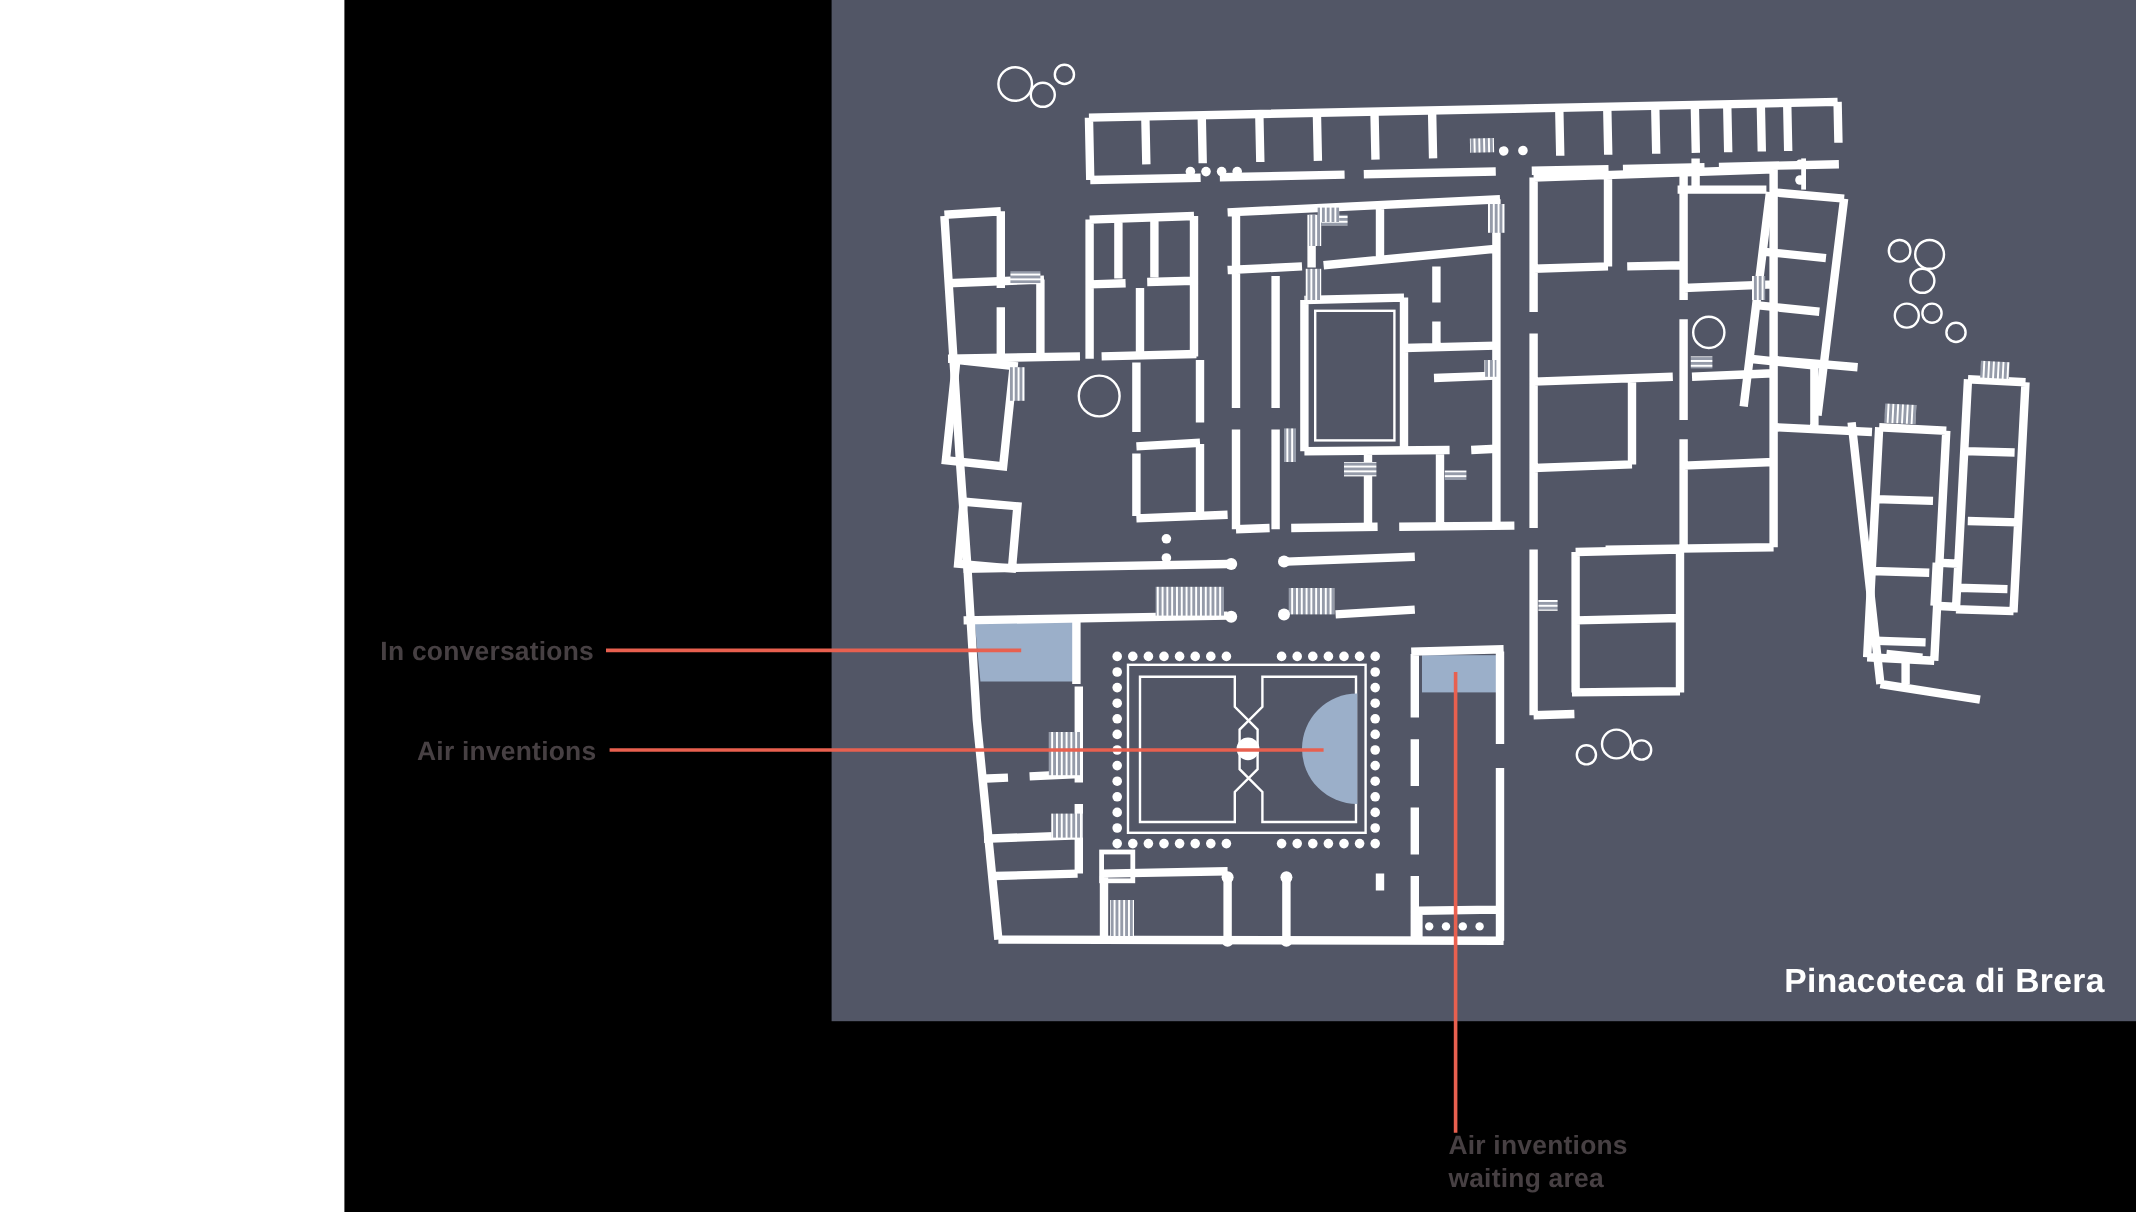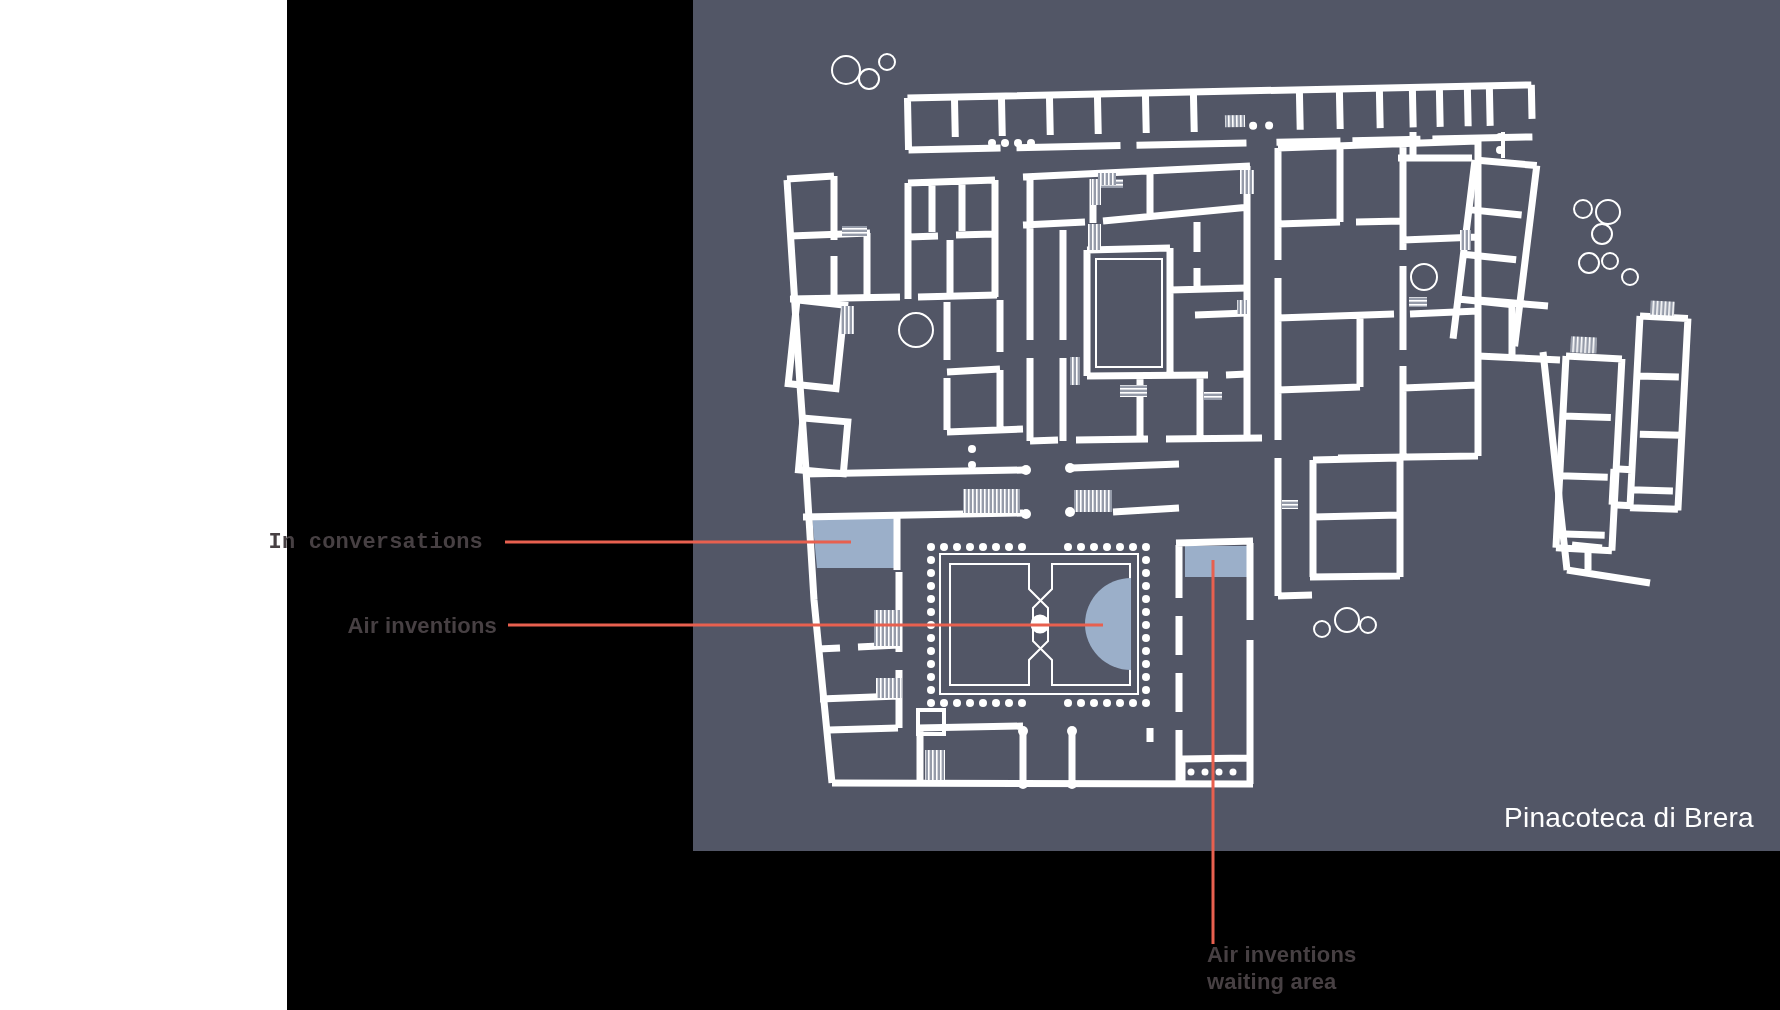--- a/index.html
+++ b/index.html
@@ -18,21 +18,21 @@
   .hl{fill:var(--highlight,#9bafc9);}
   .leader{stroke:var(--leader,#e8604f);stroke-width:3;fill:none;}
   .dot{fill:var(--walls,#fff);}
   .label{
     position:absolute;font-weight:bold;font-size:22px;line-height:27px;
     color:var(--labeltext,#474043);letter-spacing:.2px;white-space:nowrap;
   }
   .label.right{text-align:right;}
   .plan-title{
     position:absolute;left:1400px;top:802px;width:354px;text-align:right;
-    font-weight:normal;font-size:28px;color:var(--titletext,#fff);letter-spacing:.3px;
+    font-weight:bold;font-size:28px;color:var(--titletext,#fff);letter-spacing:.3px;
   }
 </style>
 </head>
 <body>
 
 <div class="white-strip"></div>
 <div class="plan-panel"></div>
 
 <svg class="plan" viewBox="0 0 1780 1010">
   <defs>
@@ -230,21 +230,21 @@
       <circle cx="1072" cy="784" r="5" class="dot"></circle>
     </g>
 
   <g>
     <path class="leader" d="M505,542 L851,542"></path>
     <path class="leader" d="M508,625 L1103,625"></path>
     <path class="leader" d="M1213,560 L1213,944"></path>
   </g>
 </svg>
 
-<div class="label right" style="left:186px;top:529px;width:297px;font-family:Liberation Mono, monospace;">In conversations</div>
+<div class="label right" style="left:198px;top:529px;width:297px;">In conversations</div>
 
 <div class="label right" style="left:200px;top:612px;width:297px;">Air inventions</div>
 
 <div class="label" style="left:1207px;top:941px;">
   <div>Air inventions</div>
   <div>waiting area</div>
 </div>
 
 <div class="plan-title">Pinacoteca di Brera</div>
 

